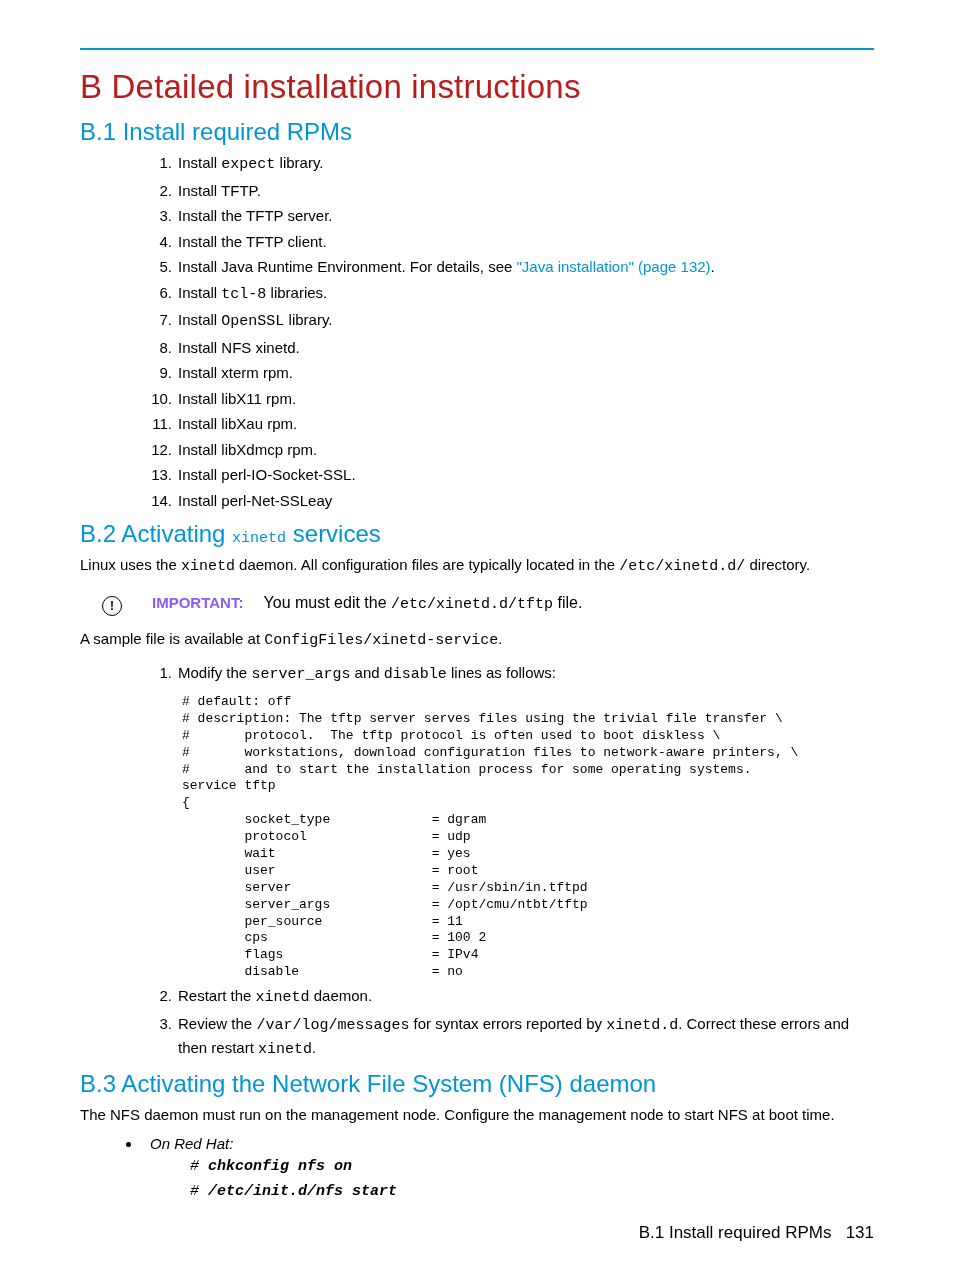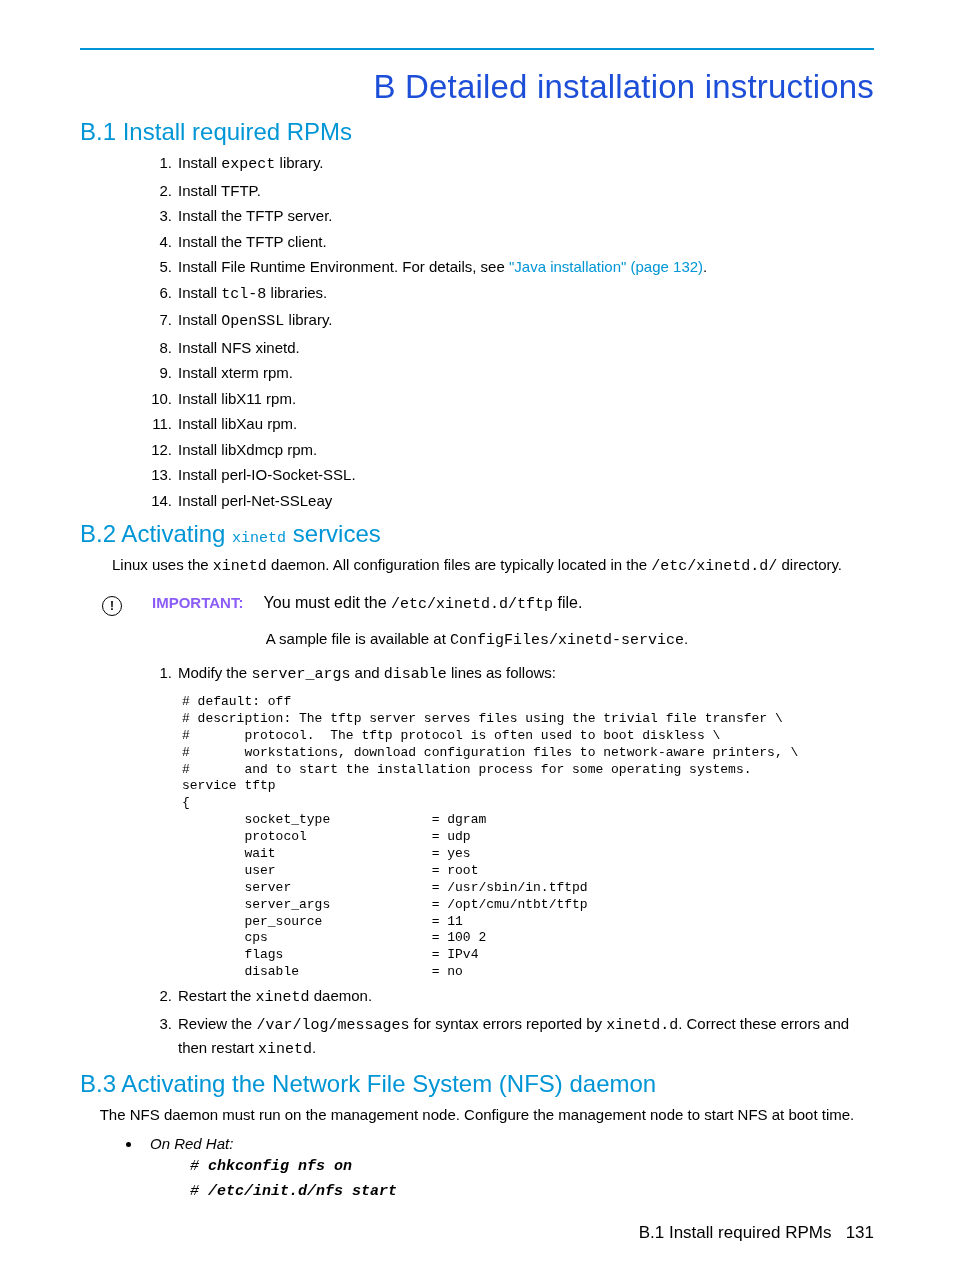--- a/index.html
+++ b/index.html
@@ -16,36 +16,34 @@
     box-sizing: border-box;
     min-height: 1271px;
   }
   .rule {
     border-top: 2px solid #0096d6;
     margin-bottom: 18px;
   }
   h1 {
     font-size: 33px;
     font-weight: 300;
-    color: #1d4ed8;
+    color: #b91c1c;
     margin: 0 0 12px 0;
     letter-spacing: 0.2px;
-    text-align: right;
   }
   h2 {
     font-size: 24px;
     font-weight: 300;
     color: #0096d6;
     margin: 6px 0 6px 0;
   }
   .body-indent {
     margin-left: 70px;
     font-size: 15px;
     line-height: 1.45;
-    text-align: center;
   }
   ol {
     margin: 4px 0 10px 0;
     padding-left: 62px;
   }
   ol > li {
     padding-left: 8px;
     margin-bottom: 3px;
     font-size: 15px;
     line-height: 1.5;
@@ -156,21 +154,21 @@
   <div class="rule"></div>
 
   <h1>B Detailed installation instructions</h1>
 
   <h2>B.1 Install required RPMs</h2>
   <ol class="inner-ol" id="b1-list">
       <li><span>Install </span><span class="mono">expect</span><span> library.</span></li>
       <li><span>Install TFTP.</span></li>
       <li><span>Install the TFTP server.</span></li>
       <li><span>Install the TFTP client.</span></li>
-      <li><span>Install File Runtime Environment. For details, see </span><span class="link">"Java installation" (page 132)</span><span>.</span></li>
+      <li><span>Install Java Runtime Environment. For details, see </span><span class="link">"Java installation" (page 132)</span><span>.</span></li>
       <li><span>Install </span><span class="mono">tcl-8</span><span> libraries.</span></li>
       <li><span>Install </span><span class="mono">OpenSSL</span><span> library.</span></li>
       <li><span>Install NFS xinetd.</span></li>
       <li><span>Install xterm rpm.</span></li>
       <li><span>Install libX11 rpm.</span></li>
       <li><span>Install libXau rpm.</span></li>
       <li><span>Install libXdmcp rpm.</span></li>
       <li><span>Install perl-IO-Socket-SSL.</span></li>
       <li><span>Install perl-Net-SSLeay</span></li>
     </ol>

